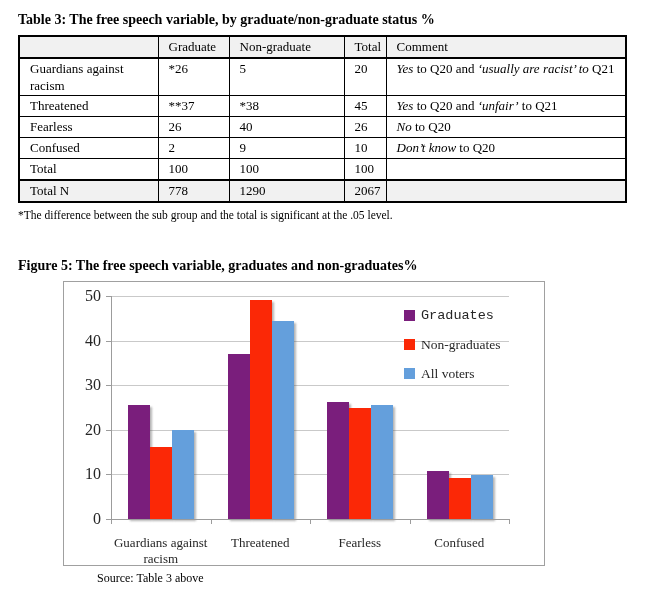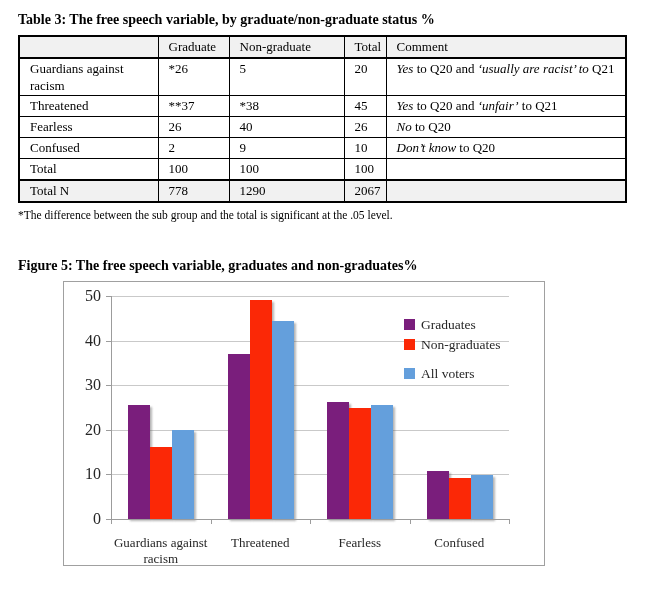--- a/index.html
+++ b/index.html
@@ -154,28 +154,29 @@
       <div class="ylab" style="left: 5px; top: 7px;">50</div>
       <div class="tick-x" style="left: 47px; top: 238px;"></div>
       <div class="tick-x" style="left: 146.5px; top: 238px;"></div>
       <div class="tick-x" style="left: 246px; top: 238px;"></div>
       <div class="tick-x" style="left: 345.5px; top: 238px;"></div>
       <div class="tick-x" style="left: 445px; top: 238px;"></div>
       <div class="xlab" style="left: 47px; width: 99.5px; top: 253px;">Guardians against racism</div>
       <div class="xlab" style="left: 146.5px; width: 99.5px; top: 253px;">Threatened</div>
       <div class="xlab" style="left: 246px; width: 99.5px; top: 253px;">Fearless</div>
       <div class="xlab" style="left: 345.5px; width: 99.5px; top: 253px;">Confused</div>
-      <div class="legend-item" style="left: 340px; top: 34px; width: 130px;">
+      <div class="legend-item" style="left: 340px; top: 25px; width: 130px; font-family: Liberation Mono, monospace;">
         <span class="sw" style="background: rgb(122, 30, 124);"></span>
         <span class="lt">Graduates</span>
       </div>
       <div class="legend-item" style="left: 340px; top: 83px; width: 130px;">
         <span class="sw" style="background: rgb(100, 159, 220);"></span>
         <span class="lt">All voters</span>
       </div>
       <div class="legend-item" style="left: 340px; top: 54px; width: 130px;">
         <span class="sw" style="background: rgb(251, 40, 6);"></span>
         <span class="lt">Non-graduates</span>
       </div>
     </div>
 
+  <div class="source">Source: Table 3 above</div>
 
 </div>
 
 </body></html>

